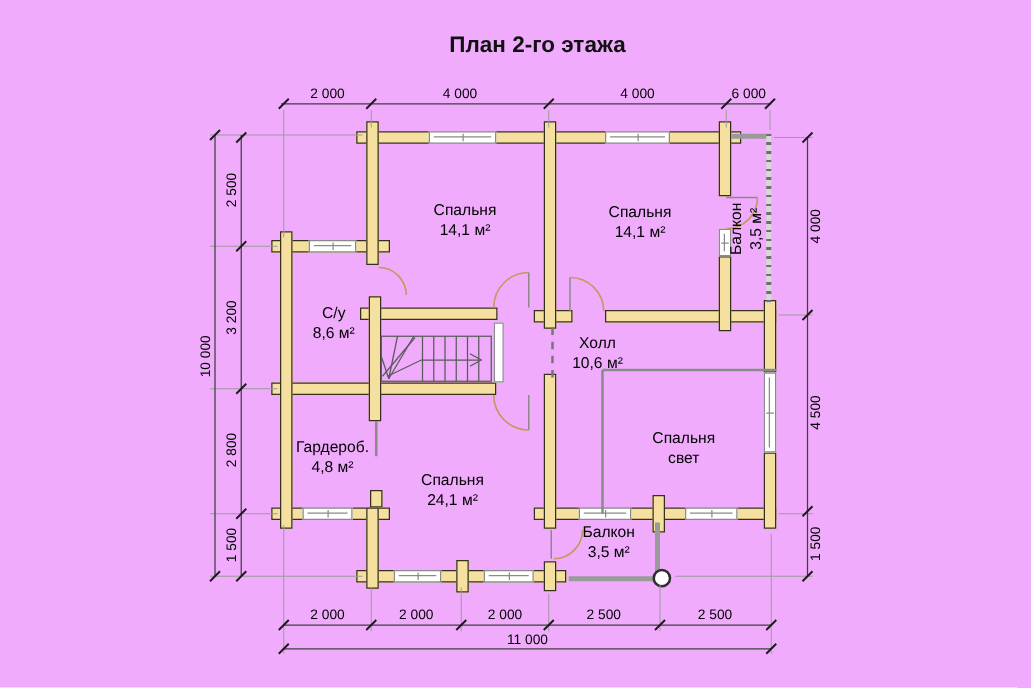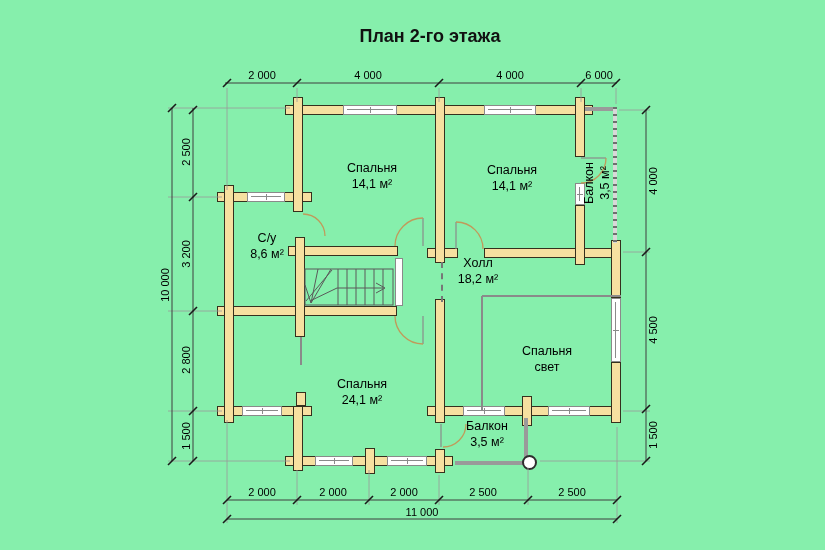--- a/index.html
+++ b/index.html
@@ -1,16 +1,16 @@
 <!DOCTYPE html>
 <html><head>
 <meta charset="utf-8">
 <style>
   html,body{margin:0;padding:0;background:#fff;}
-  .plan{position:relative;width:825px;height:550px;background:#86efac;overflow:hidden;
+  .plan{position:relative;width:825px;height:550px;background:#f0abfc;overflow:hidden;
         font-family:"Liberation Sans",sans-serif;}
   .title{position:absolute;left:430px;top:36px;transform:translate(-50%,-50%);
          font-size:18px;font-weight:bold;color:#111;white-space:nowrap;}
   
   .w{position:absolute;background:#f6e0a0;border:1px solid #35301d;box-sizing:border-box;}
   
   .win{position:absolute;background:#fff;border:1px solid #8a8a8a;box-sizing:border-box;}
   .win.h::before{content:"";position:absolute;left:3px;right:3px;top:50%;margin-top:-1px;height:1px;background:#8a8a8a;}
   .win.h::after{content:"";position:absolute;left:50%;top:1px;bottom:1px;width:1px;background:#8a8a8a;}
   .win.v::before{content:"";position:absolute;top:3px;bottom:3px;left:50%;margin-left:-1px;width:1px;background:#8a8a8a;}
@@ -187,27 +187,31 @@
       <div>14,1 м²</div>
   </div>
   <div class="label txt" style="left:512px;top:178px">
     <div>Спальня</div>
       <div>14,1 м²</div>
   </div>
   <div class="label vert txt" style="left:597px;top:183px">
     <div>Балкон</div>
       <div>3,5 м²</div>
   </div>
-  <div class="label txt" style="left:267px;top:246px">
+  <div class="label txt" style="left:267px;top:259px">
     <div>С/у</div>
       <div>8,6 м²</div>
   </div>
-  <div class="label txt" style="left:478px;top:271px">
+  <div class="label txt" style="left:478px;top:283px">
     <div>Холл</div>
-      <div>18,2 м²</div>
+      <div>10,6 м²</div>
+  </div>
+  <div class="label txt" style="left:266px;top:366px">
+    <div>Гардероб.</div>
+      <div>4,8 м²</div>
   </div>
   <div class="label txt" style="left:362px;top:392px">
     <div>Спальня</div>
       <div>24,1 м²</div>
   </div>
   <div class="label txt" style="left:547px;top:359px">
     <div>Спальня</div>
       <div>свет</div>
   </div>
   <div class="label txt" style="left:487px;top:434px">

